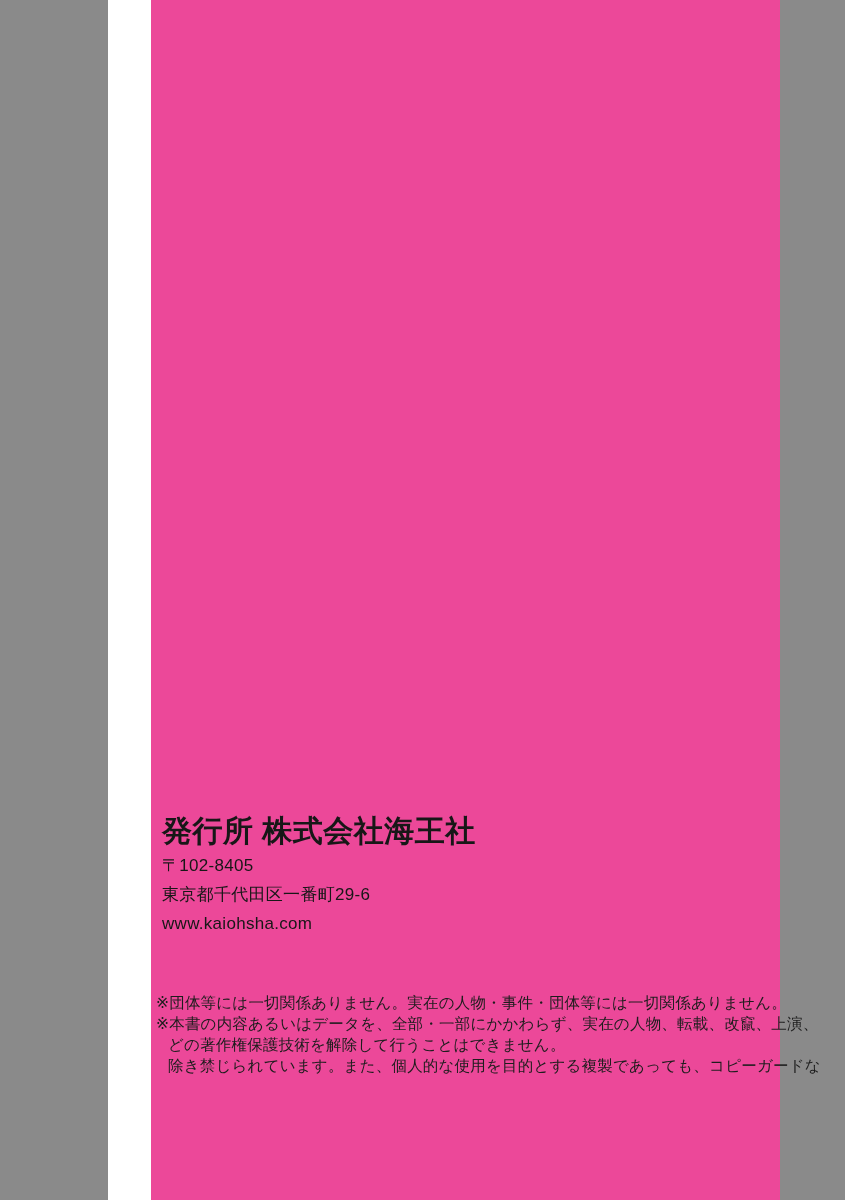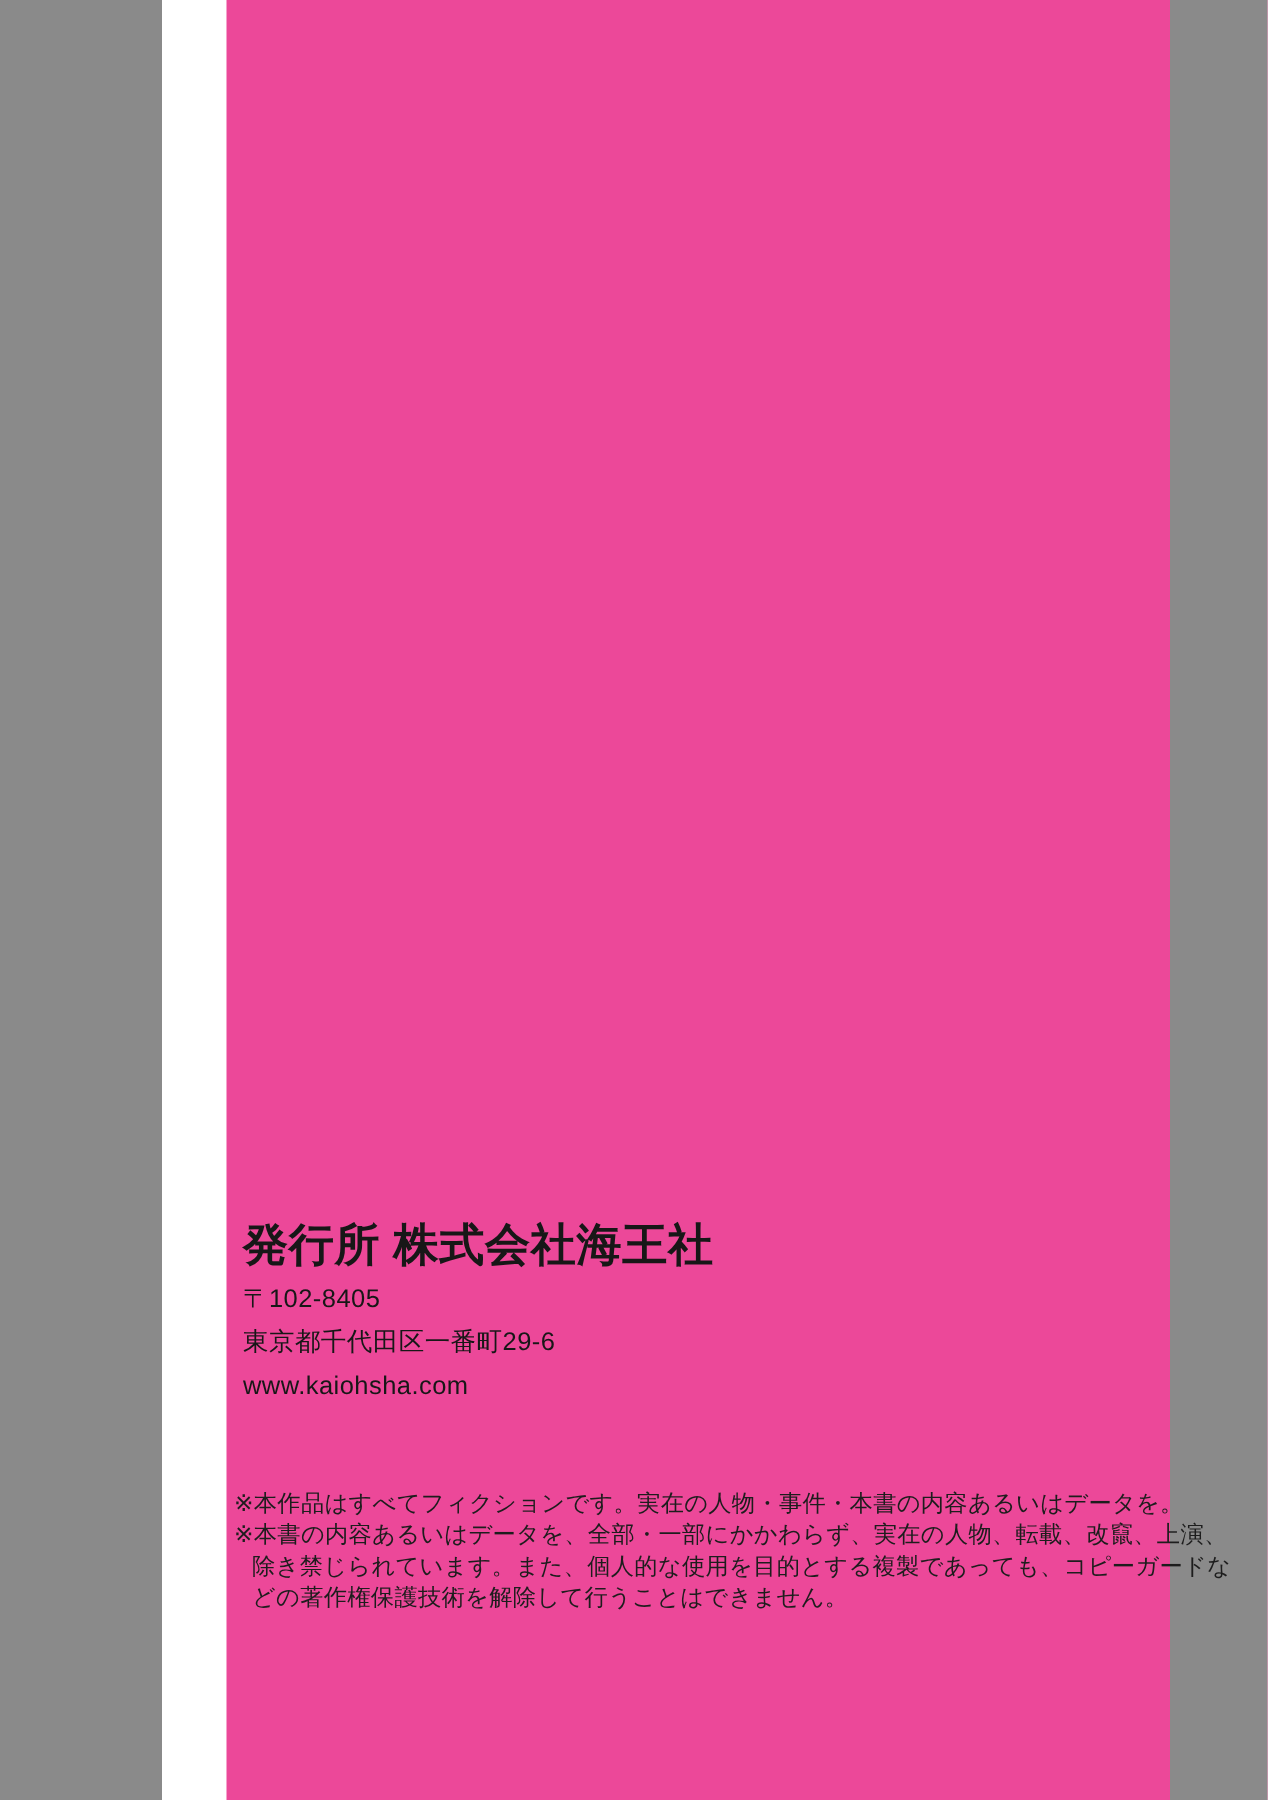--- a/index.html
+++ b/index.html
@@ -82,19 +82,19 @@
 <div class="page-content">
 
   <div class="publisher">
     <div class="publisher-name">発行所 株式会社海王社</div>
     <div class="publisher-line">〒102-8405</div>
     <div class="publisher-line">東京都千代田区一番町29-6</div>
     <div class="publisher-line">www.kaiohsha.com</div>
   </div>
 
   <div class="disclaimer">
-    <div class="disclaimer-line">※本作品はすべてフィクションです。実在の人物・事件・本書の内容あるいはデータを。</div>
+    <div class="disclaimer-line">※団体等には一切関係ありません。実在の人物・事件・団体等には一切関係ありません。</div>
     <div class="disclaimer-line">※本書の内容あるいはデータを、全部・一部にかかわらず、実在の人物、転載、改竄、上演、</div>
+    <div class="disclaimer-line indent">どの著作権保護技術を解除して行うことはできません。</div>
     <div class="disclaimer-line indent">除き禁じられています。また、個人的な使用を目的とする複製であっても、コピーガードな</div>
-    <div class="disclaimer-line indent">どの著作権保護技術を解除して行うことはできません。</div>
   </div>
 
 </div>
 
 </body></html>

